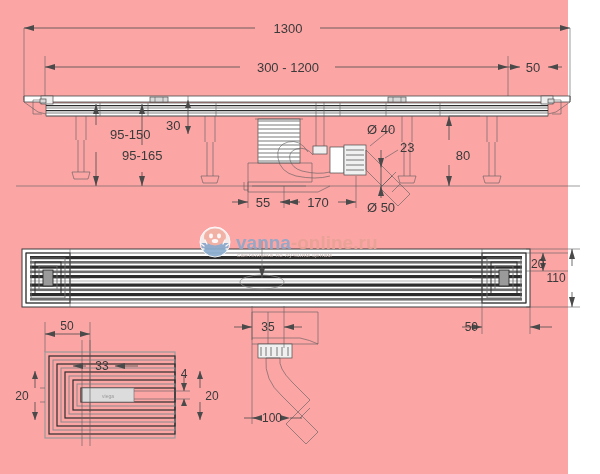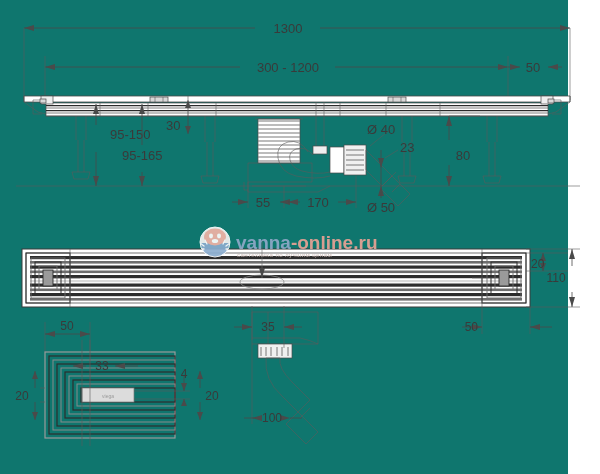--- a/index.html
+++ b/index.html
@@ -1,18 +1,18 @@
 <!DOCTYPE html>
 <html><head>
 <meta charset="utf-8">
 <style>
   html,body{margin:0;padding:0;background:#ffffff;}
   body{width:600px;height:474px;overflow:hidden;
        font-family:"Liberation Sans", sans-serif;}
-  #stage{position:relative;width:568px;height:474px;background:#0f766e;}
+  #stage{position:relative;width:568px;height:474px;background:#fca5a5;}
   svg{display:block;position:absolute;left:0;top:0;}
   .dim   {font-family:"Liberation Sans",sans-serif;font-size:13px;fill:#3a3a3a;}
   .dimsm {font-family:"Liberation Sans",sans-serif;font-size:12px;fill:#3a3a3a;}
   .wm-text{font-family:"Liberation Sans",sans-serif;font-size:19px;font-weight:bold;}
   .wm-sub {font-family:"Liberation Sans",sans-serif;font-size:6.2px;fill:#c9b7b2;letter-spacing:.4px;}
   .ln   {stroke:#4a4a4a;stroke-width:.8;fill:none;}
   .lnth {stroke:#5a5a5a;stroke-width:.6;fill:none;}
   .lnd  {stroke:#6a6a6a;stroke-width:.6;fill:none;}
   .hatch{stroke:#2b2b2b;stroke-width:1.25;fill:none;}
   .hatch2{stroke:#555;stroke-width:.75;fill:none;}

